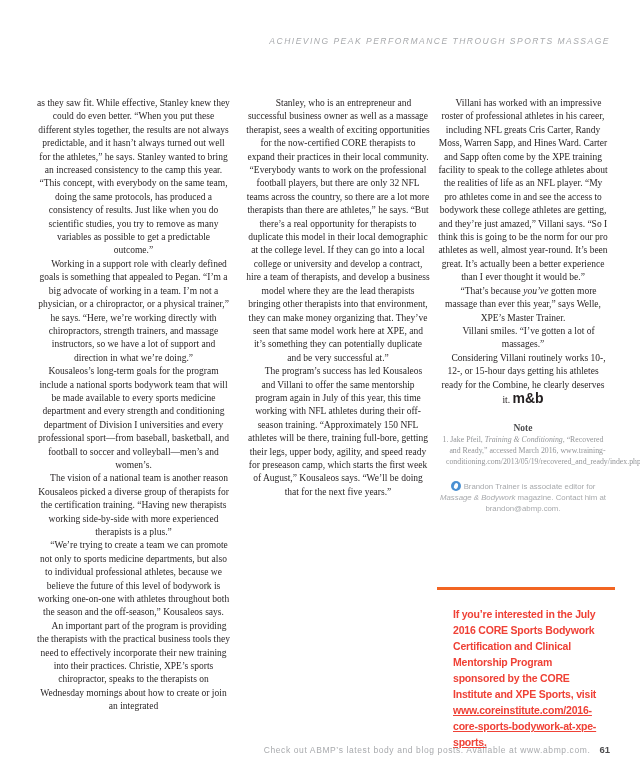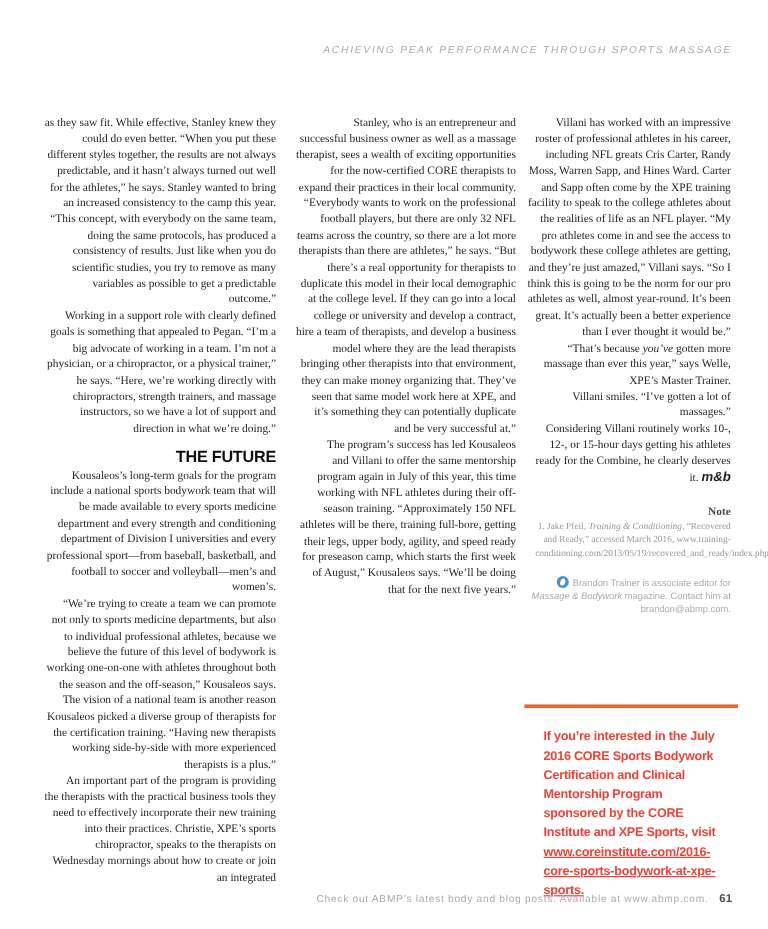--- a/index.html
+++ b/index.html
@@ -7,35 +7,35 @@
     width:640px;height:774px;position:relative;background:#ffffff;
     font-family:"Liberation Serif", serif;color:#231f20;overflow:hidden;
   }
   .running-header{
     position:absolute;top:36px;right:30px;
     font-family:"Liberation Sans", sans-serif;
     font-size:8.5px;letter-spacing:1.5px;color:#a8aaad;font-style:italic;
   }
   .col{
     position:absolute;top:97px;
-    font-size:9.5px;line-height:13.4px;text-align:right;color:#231f20;
+    font-size:9.5px;line-height:13.4px;text-align:center;color:#231f20;
   }
   .col1{left:37px;width:193px;}
   .col2{left:246px;width:184px;}
   .col3{left:437px;width:172px;}
   .col p{margin:0;}
   .col p.indent{text-indent:11px;}
   h2.future-heading{
     font-family:"Liberation Sans", sans-serif;
     font-size:13.5px;font-weight:bold;color:#0f0f0f;
     margin:9px 0 3px 0;letter-spacing:-0.2px;
   }
   .end-mark{
     font-family:"Liberation Sans", sans-serif;
-    font-weight:bold;font-size:11px;color:#231f20;font-style:italic;
+    font-weight:bold;font-size:14px;color:#231f20;
   }
   .note-block{
     margin-top:16px;
     font-family:Liberation Serif, serif;
     font-size:7.8px;line-height:11px;color:#939598;
   }
   .note-heading{
     font-weight:bold;color:#4d4d4f;font-size:9.5px;margin:0 0 3px 0;
   }
   .note-item{padding-left:9px;text-indent:-9px;margin:0;}
@@ -74,24 +74,23 @@
 </head>
 <body>
 
 <div>
 
   <div class="running-header">ACHIEVING PEAK PERFORMANCE THROUGH SPORTS MASSAGE</div>
 
   <div class="col col1">
     <p>as they saw fit. While effective, Stanley knew they could do even better. “When you put these different styles together, the results are not always predictable, and it hasn’t always turned out well for the athletes,” he says. Stanley wanted to bring an increased consistency to the camp this year. “This concept, with everybody on the same team, doing the same protocols, has produced a consistency of results. Just like when you do scientific studies, you try to remove as many variables as possible to get a predictable outcome.”</p>
     <p class="indent">Working in a support role with clearly defined goals is something that appealed to Pegan. “I’m a big advocate of working in a team. I’m not a physician, or a chiropractor, or a physical trainer,” he says. “Here, we’re working directly with chiropractors, strength trainers, and massage instructors, so we have a lot of support and direction in what we’re doing.”</p>
-    <h2 class="future-heading">THE FUTURE</h2>
     <p>Kousaleos’s long-term goals for the program include a national sports bodywork team that will be made available to every sports medicine department and every strength and conditioning department of Division I universities and every professional sport—from baseball, basketball, and football to soccer and volleyball—men’s and women’s.</p>
+    <p class="indent">The vision of a national team is another reason Kousaleos picked a diverse group of therapists for the certification training. “Having new therapists working side-by-side with more experienced therapists is a plus.”</p>
     <p class="indent">“We’re trying to create a team we can promote not only to sports medicine departments, but also to individual professional athletes, because we believe the future of this level of bodywork is working one-on-one with athletes throughout both the season and the off-season,” Kousaleos says.</p>
-    <p class="indent">The vision of a national team is another reason Kousaleos picked a diverse group of therapists for the certification training. “Having new therapists working side-by-side with more experienced therapists is a plus.”</p>
     <p class="indent">An important part of the program is providing the therapists with the practical business tools they need to effectively incorporate their new training into their practices. Christie, XPE’s sports chiropractor, speaks to the therapists on Wednesday mornings about how to create or join an integrated</p>
   </div>
 
   <div class="col col2">
     <p class="indent">Stanley, who is an entrepreneur and successful business owner as well as a massage therapist, sees a wealth of exciting opportunities for the now-certified CORE therapists to expand their practices in their local community. “Everybody wants to work on the professional football players, but there are only 32 NFL teams across the country, so there are a lot more therapists than there are athletes,” he says. “But there’s a real opportunity for therapists to duplicate this model in their local demographic at the college level. If they can go into a local college or university and develop a contract, hire a team of therapists, and develop a business model where they are the lead therapists bringing other therapists into that environment, they can make money organizing that. They’ve seen that same model work here at XPE, and it’s something they can potentially duplicate and be very successful at.”</p>
     <p class="indent">The program’s success has led Kousaleos and Villani to offer the same mentorship program again in July of this year, this time working with NFL athletes during their off-season training. “Approximately 150 NFL athletes will be there, training full-bore, getting their legs, upper body, agility, and speed ready for preseason camp, which starts the first week of August,” Kousaleos says. “We’ll be doing that for the next five years.”</p>
   </div>
 
   <div class="col col3">
     <p class="indent">Villani has worked with an impressive roster of professional athletes in his career, including NFL greats Cris Carter, Randy Moss, Warren Sapp, and Hines Ward. Carter and Sapp often come by the XPE training facility to speak to the college athletes about the realities of life as an NFL player. “My pro athletes come in and see the access to bodywork these college athletes are getting, and they’re just amazed,” Villani says. “So I think this is going to be the norm for our pro athletes as well, almost year-round. It’s been great. It’s actually been a better experience than I ever thought it would be.”</p>

